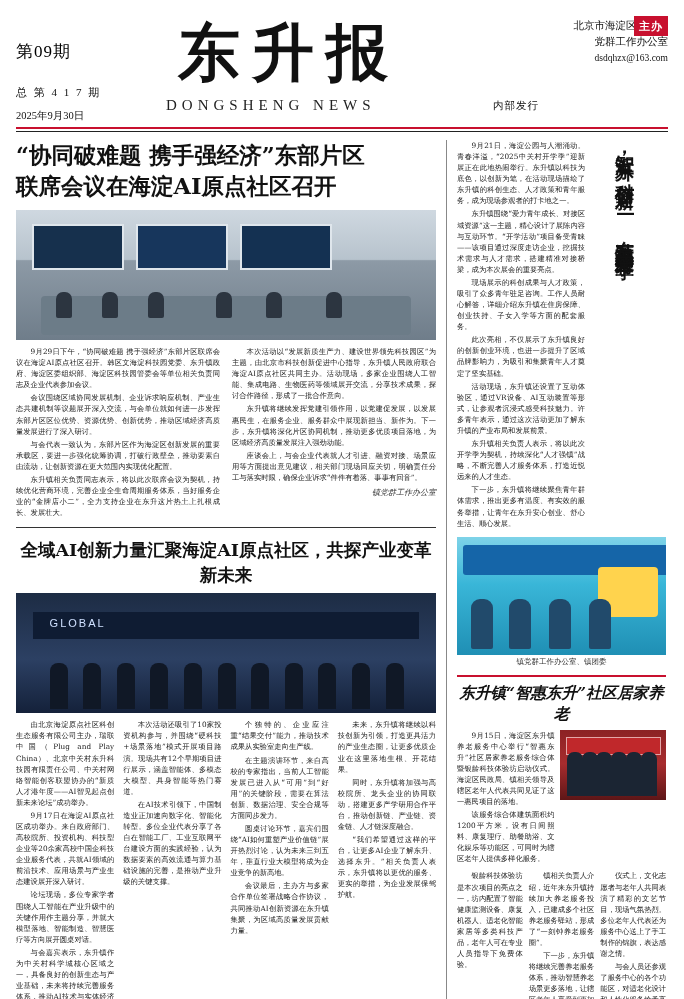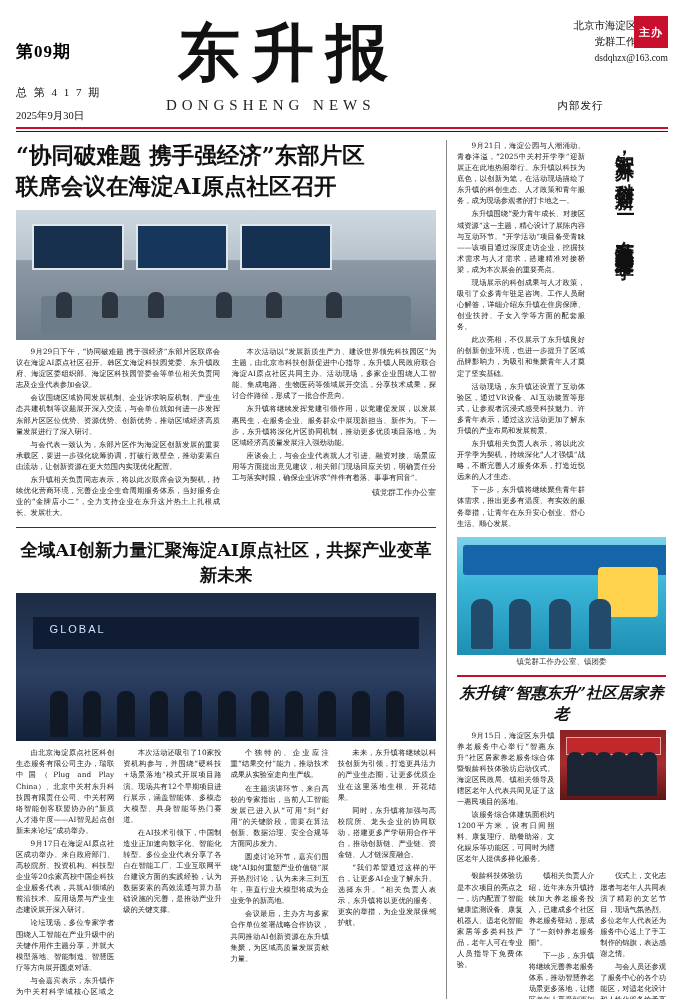--- a/index.html
+++ b/index.html
@@ -9,40 +9,40 @@
     background: #ffffff;
     font-family: "Liberation Serif", "DejaVu Serif", serif;
     color: #111;
     overflow: hidden;
   }
   .page { width:684px; height:999px; position:relative; padding: 14px 16px 8px 16px; }
 
   
   .masthead { display:flex; align-items:flex-start; justify-content:space-between; position:relative; }
   .mh-left { width:150px; padding-top:26px; }
-  .mh-issue { font-size:17px; font-weight:bold; letter-spacing:1px; color:#000; }
+  .mh-issue { font-size:17px; font-weight:normal; letter-spacing:1px; color:#000; }
   .mh-total { font-size:11px; margin-top:22px; color:#111; letter-spacing:2px; }
   .mh-date { font-size:10.5px; margin-top:9px; color:#111; }
   .mh-center { flex:1; text-align:left; padding-top:6px; }
   .mh-title {
     font-family: "DejaVu Serif", serif;
     font-size:62px; font-weight:bold; color:#111; letter-spacing:12px;
     line-height:1.08; white-space:nowrap; padding-left:12px;
   }
   .mh-en { font-size:15px; letter-spacing:5px; color:#222; margin-top:10px; font-family:"Liberation Serif",serif; }
   .mh-right { width:175px; text-align:right; padding-top:4px; position:relative; }
   .mh-org { font-size:10.5px; line-height:1.55; color:#111; }
   .mh-mail { font-size:9.5px; color:#111; margin-top:2px; }
   .mh-badge {
     position:absolute; right:0; top:2px;
-    width:34px; height:32px; background:#c8102e; color:#fff;
+    width:34px; height:20px; background:#c8102e; color:#fff;
     font-size:11px; font-weight:bold; display:flex; align-items:center; justify-content:center;
     letter-spacing:1px;
   }
-  .mh-inner { font-size:10.5px; color:#111; margin-top:36px; text-align:center; letter-spacing:1px;}
+  .mh-inner { font-size:10.5px; color:#111; margin-top:36px; text-align:left; letter-spacing:1px;}
   .rule-red { height:2px; background:#c8102e; margin-top:4px; }
   .rule-thin { height:1px; background:#222; margin-top:2px; }
 
   
   .body-cols { display:flex; gap:10px; margin-top:8px; }
   .col-left { width:420px; }
   .col-right { width:220px; }
 
   
   .hl-main {
@@ -69,36 +69,36 @@
   .photo { position:relative; overflow:hidden; background:#2b3a4a; }
   .ph-room { height:130px; background:
       linear-gradient(180deg,#cfd8e0 0%, #b7c3cd 38%, #8d9aa6 39%, #6f7d8a 100%);
   }
   .ph-room .screen { position:absolute; left:16px; top:14px; width:92px; height:46px; background:#16304d; border:2px solid #dfe6ec; }
   .ph-room .screen2 { position:absolute; left:120px; top:14px; width:92px; height:46px; background:#17365c; border:2px solid #dfe6ec; }
   .ph-room .screen3 { position:absolute; left:224px; top:14px; width:92px; height:46px; background:#143152; border:2px solid #dfe6ec; }
   .ph-room .table { position:absolute; left:6%; top:66%; width:88%; height:30%; background:#6c7c88; border-radius:4px; }
   .ph-room .person { position:absolute; width:16px; height:26px; background:#2c3540; border-radius:7px 7px 2px 2px; bottom:22px; }
 
-  .ph-group { height:148px; background:linear-gradient(180deg,#1d2c44 0%, #2c4063 55%, #14213a 100%); }
+  .ph-group { height:120px; background:linear-gradient(180deg,#1d2c44 0%, #2c4063 55%, #14213a 100%); }
   .ph-group .band { position:absolute; left:4%; top:16%; width:92%; height:22%; background:#0f1c33; }
   .ph-group .logo { position:absolute; left:8%; top:20%; color:#cfe0ff; font-size:11px; font-family:"Liberation Sans",sans-serif; letter-spacing:2px;}
   .ph-group .p { position:absolute; bottom:4px; width:18px; height:46px; background:#101826; border-radius:8px 8px 0 0; }
 
   .ph-market { height:118px; background:linear-gradient(180deg,#7fd3e8 0%, #39b6d8 40%, #1f8fb4 100%); }
   .ph-market .tent { position:absolute; left:6px; top:8px; width:208px; height:30px; background:#1565a8; border-radius:3px; }
   .ph-market .sign { position:absolute; right:8px; top:30px; width:60px; height:50px; background:#ffd34d; border-radius:4px; }
   .ph-market .person { position:absolute; bottom:6px; width:22px; height:50px; background:#214a6b; border-radius:9px 9px 2px 2px; }
 
   .ph-cere { height:112px; background:linear-gradient(180deg,#8c2224 0%, #a72c2e 48%, #5e1617 100%); }
   .ph-cere .banner { position:absolute; left:5%; top:10%; width:90%; height:26%; background:#c0282b; border:1px solid #e4a7a8; }
   .ph-cere .p { position:absolute; bottom:4px; width:16px; height:44px; background:#1b2533; border-radius:7px 7px 0 0; }
 
   .cap-line { font-size:7.5px; color:#333; text-align:center; margin-top:2px; }
-  .credit { font-size:8px; text-align:right; color:#333; margin-top:4px; }
+  .credit { font-size:8px; text-align:right; color:#333; margin-top:4px;font-style:italic; }
   .bodytext {
     font-size:7.3px; line-height:1.52; text-align:justify; color:#1a1a1a;
     font-family:"DejaVu Serif", serif;
   }
   .bodytext p { margin:0 0 2px 0; text-indent:2em; }
   .lead { margin-top:6px; }
   .hr-thin { height:1px; background:#333; margin:7px 0 4px; }
   .hr-dbl { border-top:2px solid #c8102e; margin:8px 0 4px; }
 </style>
 </head>

